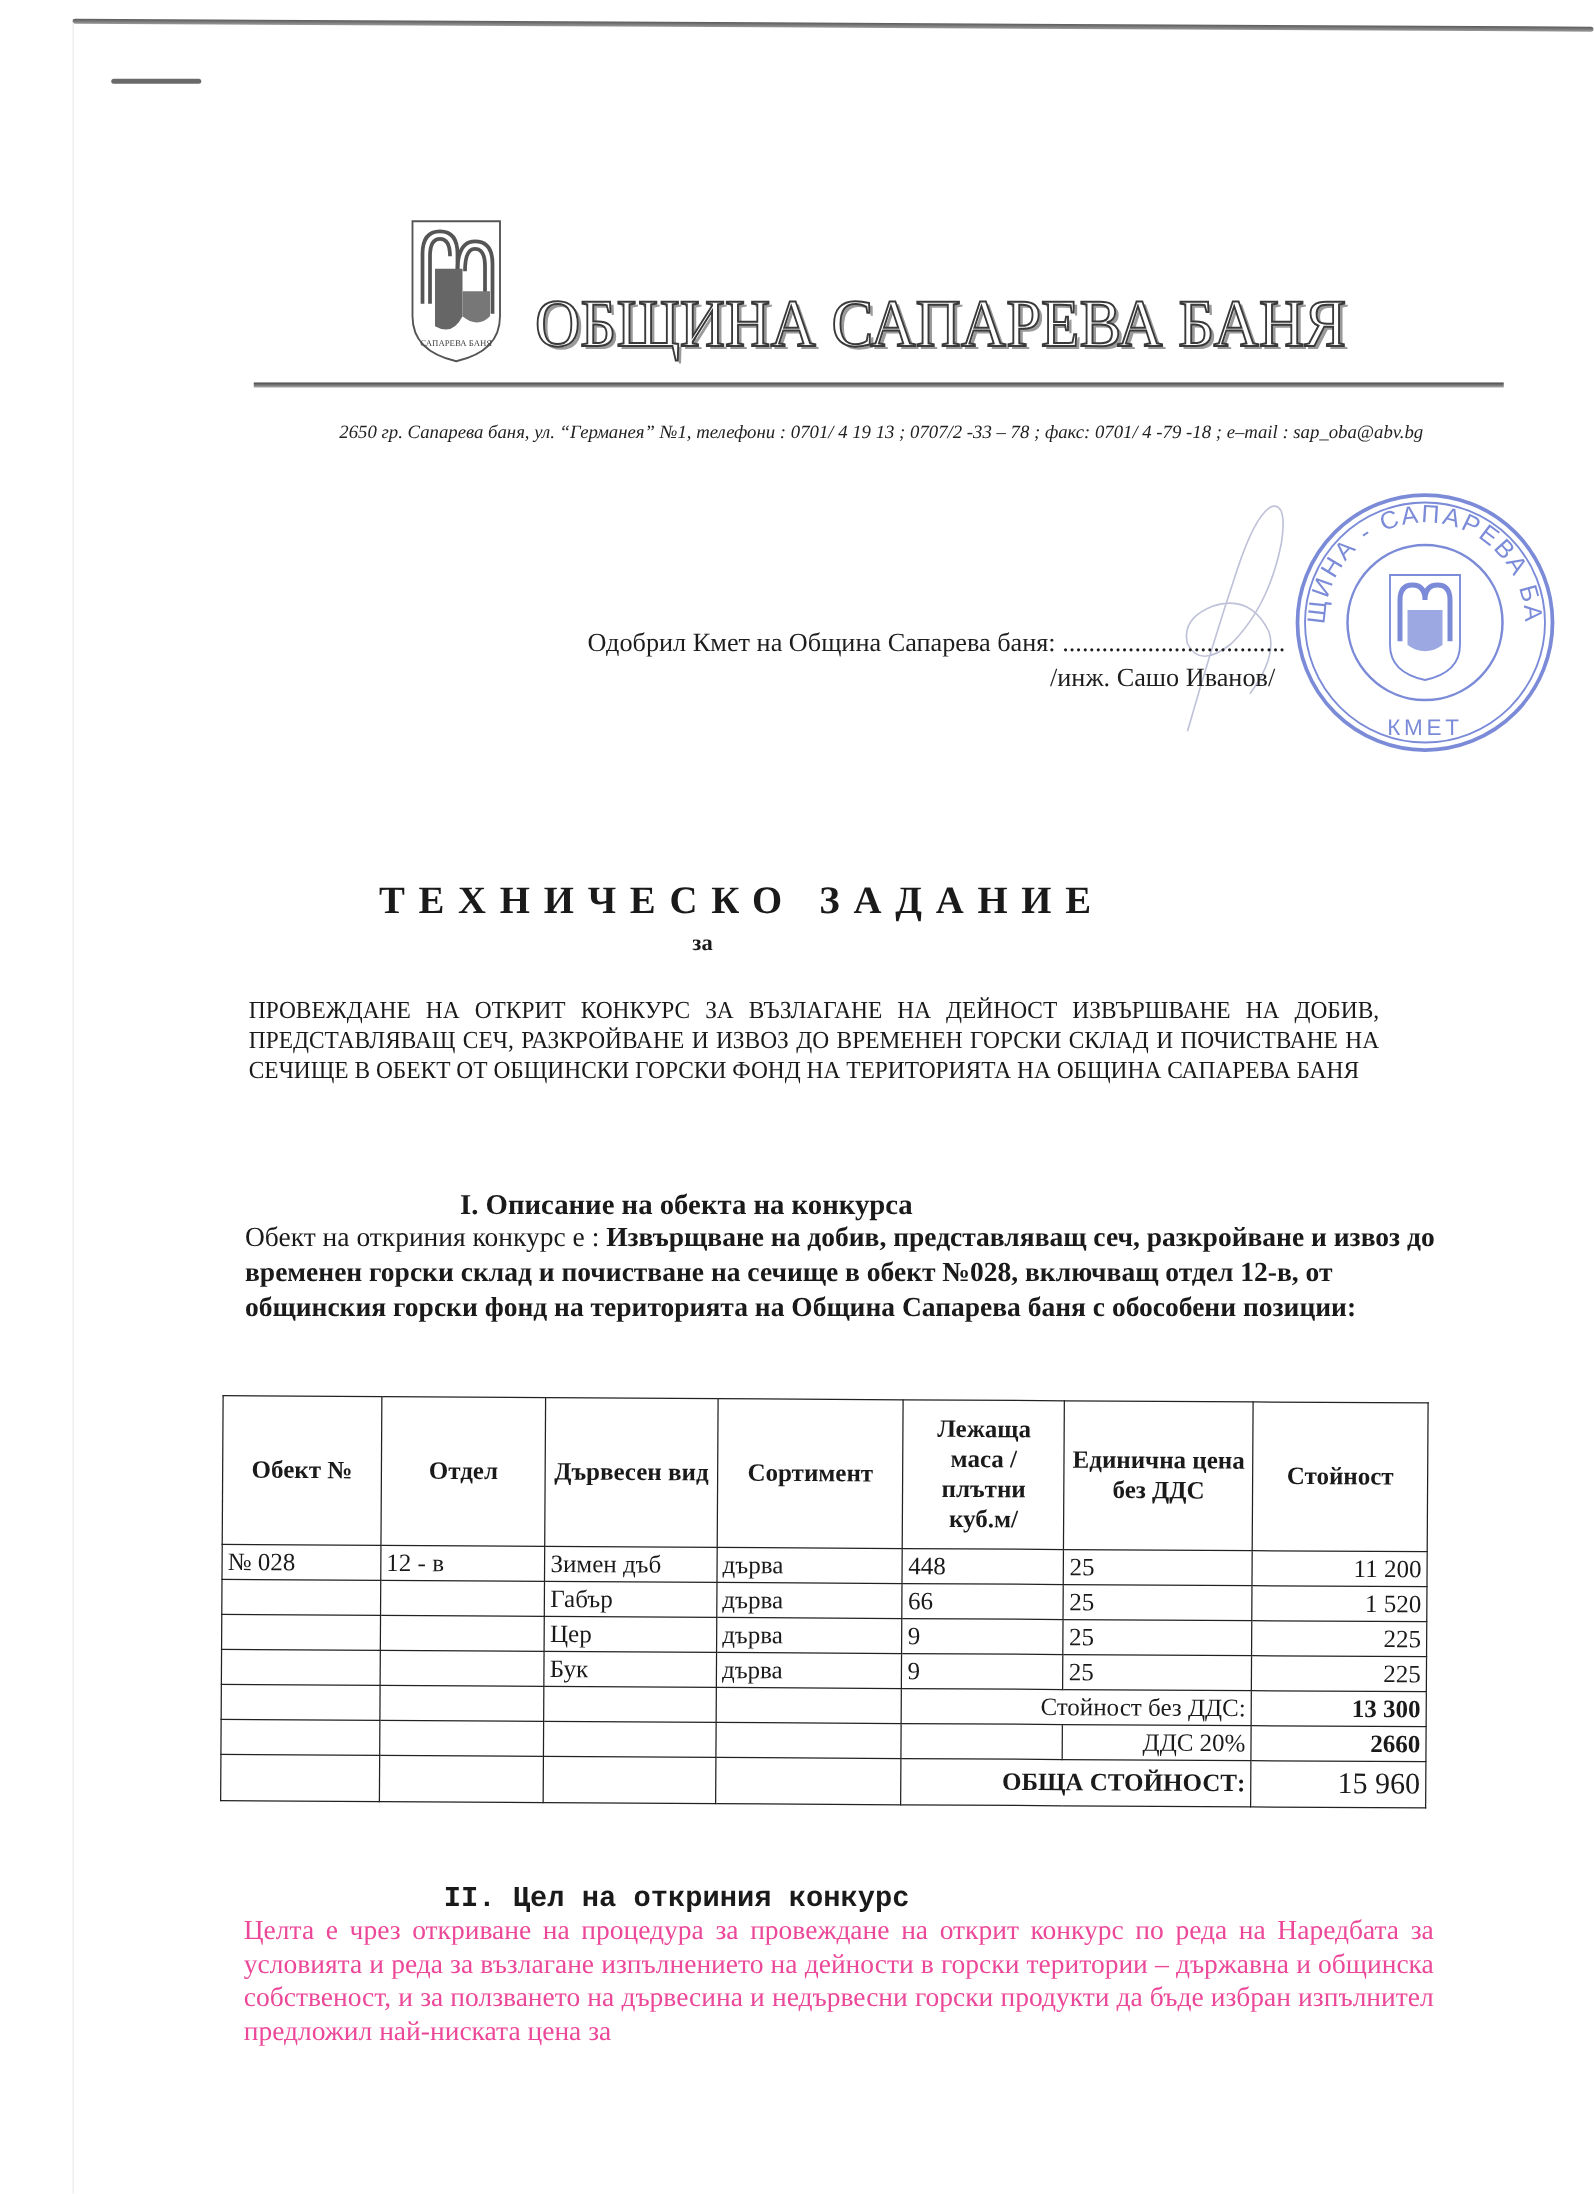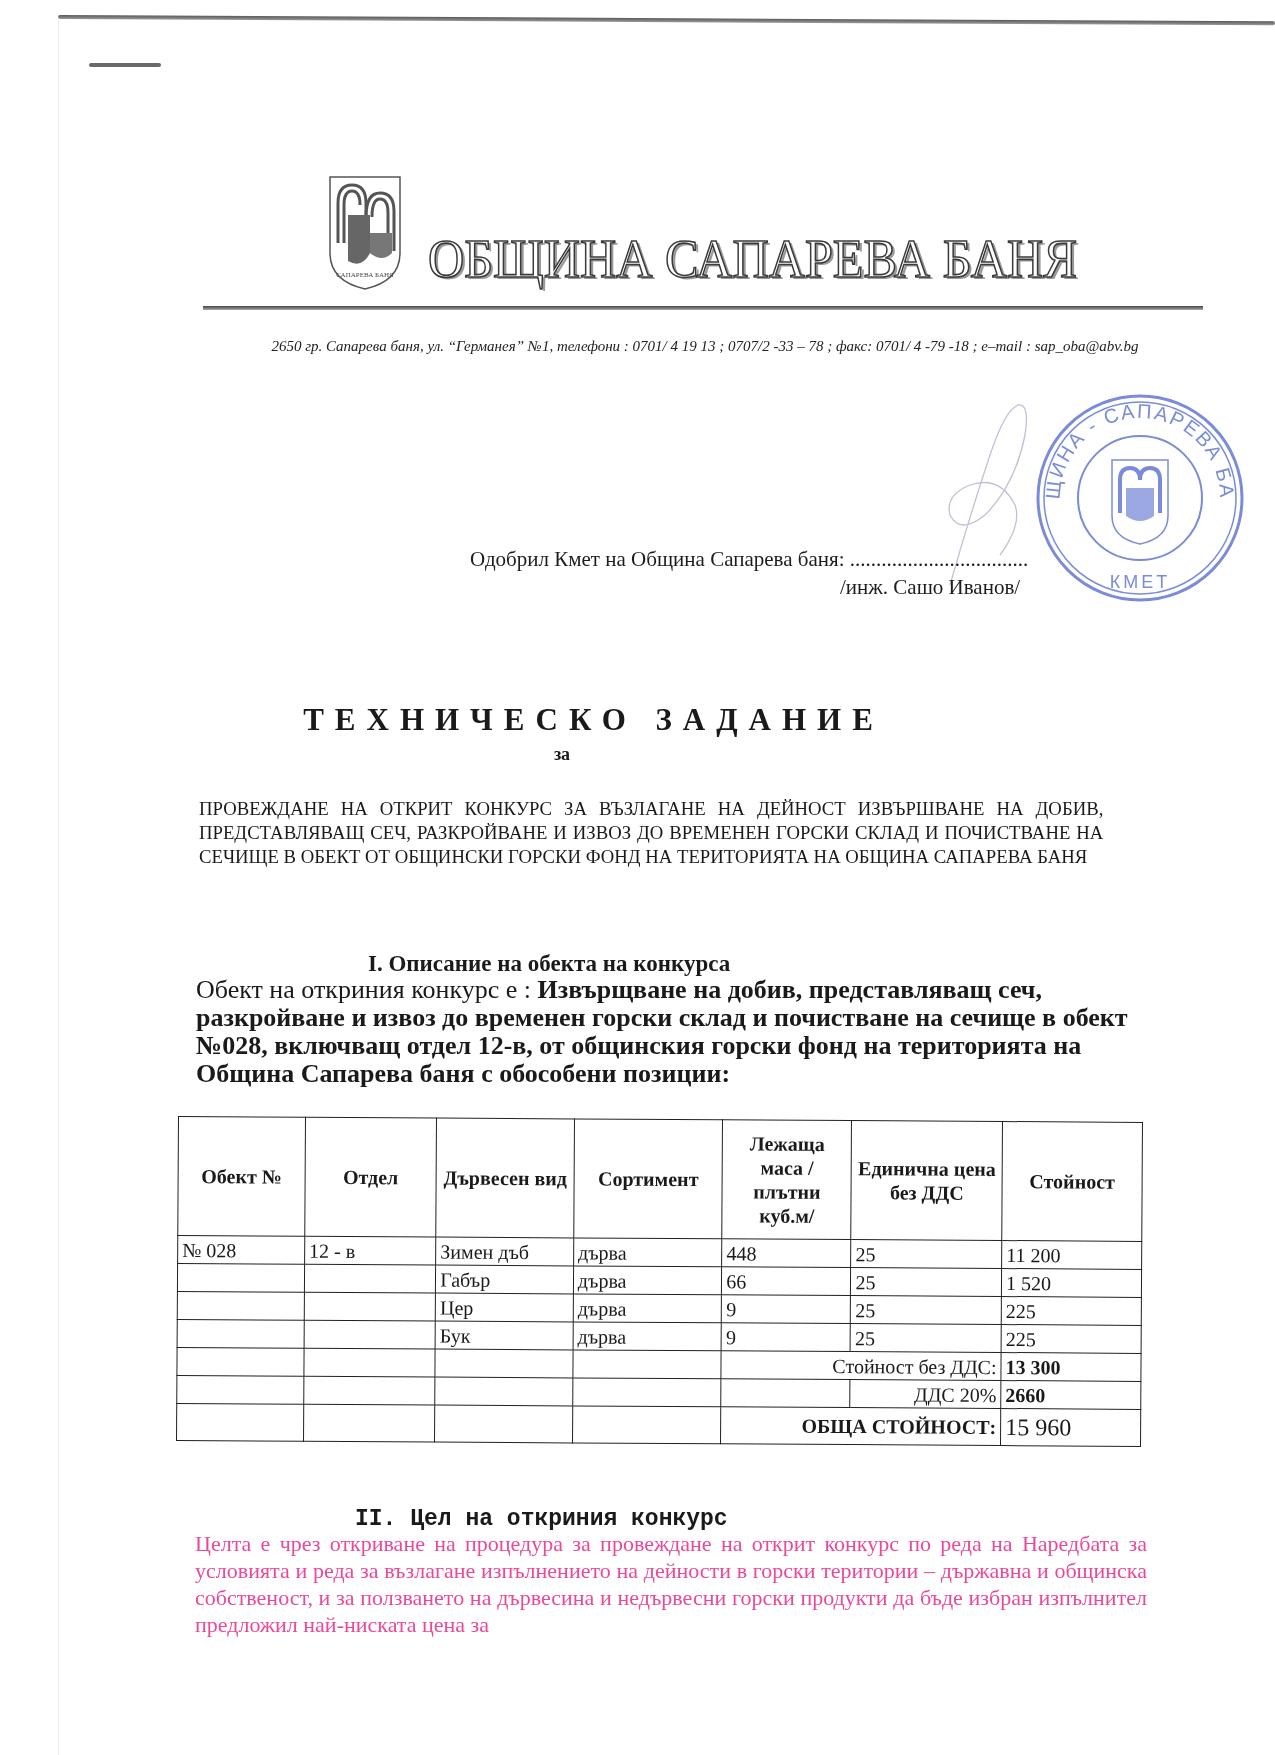--- a/index.html
+++ b/index.html
@@ -7,41 +7,41 @@
   .page-edge-top { position: absolute; left: 58px; top: 15px; width: 1217px; height: 4px; background: linear-gradient(#5a5a5a, #9a9a9a); border-radius: 2px; transform: rotate(0.3deg); transform-origin: left; }
   .page-edge-left { position: absolute; left: 58px; top: 18px; width: 1px; height: 1737px; background: #ececec; }
   .scan-mark { position: absolute; left: 89px; top: 63px; width: 72px; height: 4px; background: #6a6a6a; border-radius: 2px; }
 
   .logo { position: absolute; left: 326px; top: 173px; width: 78px; height: 118px; }
   .org-name { position: absolute; left: 428px; top: 232px; font-family: "Liberation Serif", serif; font-size: 54px; letter-spacing: 0px; color: #ffffff;
      -webkit-text-stroke: 1.6px #3a3a3a; text-shadow: 3px 2px 0 #9a9a9a; white-space: nowrap; transform: scaleX(0.93); transform-origin: left; line-height: 1; }
   .header-rule { position: absolute; left: 203px; top: 306px; width: 1000px; height: 4px; background: linear-gradient(#444, #aaa); }
   .address { position: absolute; left: 200px; top: 317px; width: 1010px; text-align: center; font-style: italic; font-size: 15px; line-height: 19px; color: #222; font-family: "Liberation Serif", serif; margin-top: 20px; }
 
-  .signature-block { position: absolute; left: 470px; top: 502px; font-size: 21px; color: #1d1d1d; margin-top: 45px; }
+  .signature-block { position: absolute; left: 470px; top: 502px; font-size: 21px; color: #1d1d1d; }
   .approved-line { white-space: nowrap; }
   .approved-line .dots { letter-spacing: 0; }
   .signer { position: absolute; left: 370px; top: 28px; white-space: nowrap; }
   .stamp { position: absolute; left: 1030px; top: 388px; width: 220px; height: 220px; opacity: 0.8; }
   .signature-scribble { position: absolute; left: 930px; top: 395px; width: 110px; height: 200px; opacity: 0.55; }
 
   .doc-title { position: absolute; left: 0; width: 1187px; top: 702px; text-align: center; font-size: 31px; font-weight: bold; letter-spacing: 11px; color: #1a1a1a; }
   .doc-for { position: absolute; left: 0; width: 1124px; top: 744px; text-align: center; font-size: 18px; font-weight: bold; color: #1a1a1a; }
   .subject { position: absolute; left: 199px; top: 797px; width: 942px; font-size: 19.5px; line-height: 24px; text-align: justify; text-align-last: left; color: #1a1a1a; transform: scaleX(0.96); transform-origin: left; }
 
   .section-heading { position: absolute; font-size: 23px; font-weight: bold; color: #1a1a1a; white-space: nowrap; }
   .s1-heading { left: 368px; top: 951px; }
-  .s1-body { position: absolute; left: 196px; top: 976px; width: 960px; font-size: 26px; line-height: 28px; color: #1a1a1a; }
+  .s1-body { position: absolute; left: 196px; top: 976px; width: 960px; font-size: 22px; line-height: 28px; color: #1a1a1a; }
   .s1-body b { font-weight: bold; }
 
   table.objects { position: absolute; left: 178px; top: 1116px; width: 965px; border-collapse: collapse; font-family: "Liberation Serif", serif; color: #1a1a1a; transform: rotate(0.35deg); transform-origin: left top; }
   table.objects th, table.objects td { border: 1.3px solid #222; padding: 0 4px; }
   table.objects th { font-weight: bold; font-size: 20px; line-height: 24px; height: 118px; text-align: center; }
   table.objects td { font-size: 20px; height: 27px; line-height: 26px; }
-  table.objects td.num { }
+  table.objects td.num { text-align: right; }
   table.objects td.lbl { text-align: right; }
   table.objects td.bold { font-weight: bold; }
   table.objects tr.grand td { height: 36px; }
   table.objects td.big { font-size: 24px; }
 
   .s2-heading { left: 355px; top: 1506px; font-family: Liberation Mono, monospace; }
   .s2-body { position: absolute; left: 195px; top: 1530px; width: 952px; font-size: 22px; line-height: 27px; text-align: justify; color: #ec4899; }
 </style>
 </head>
 <body>

